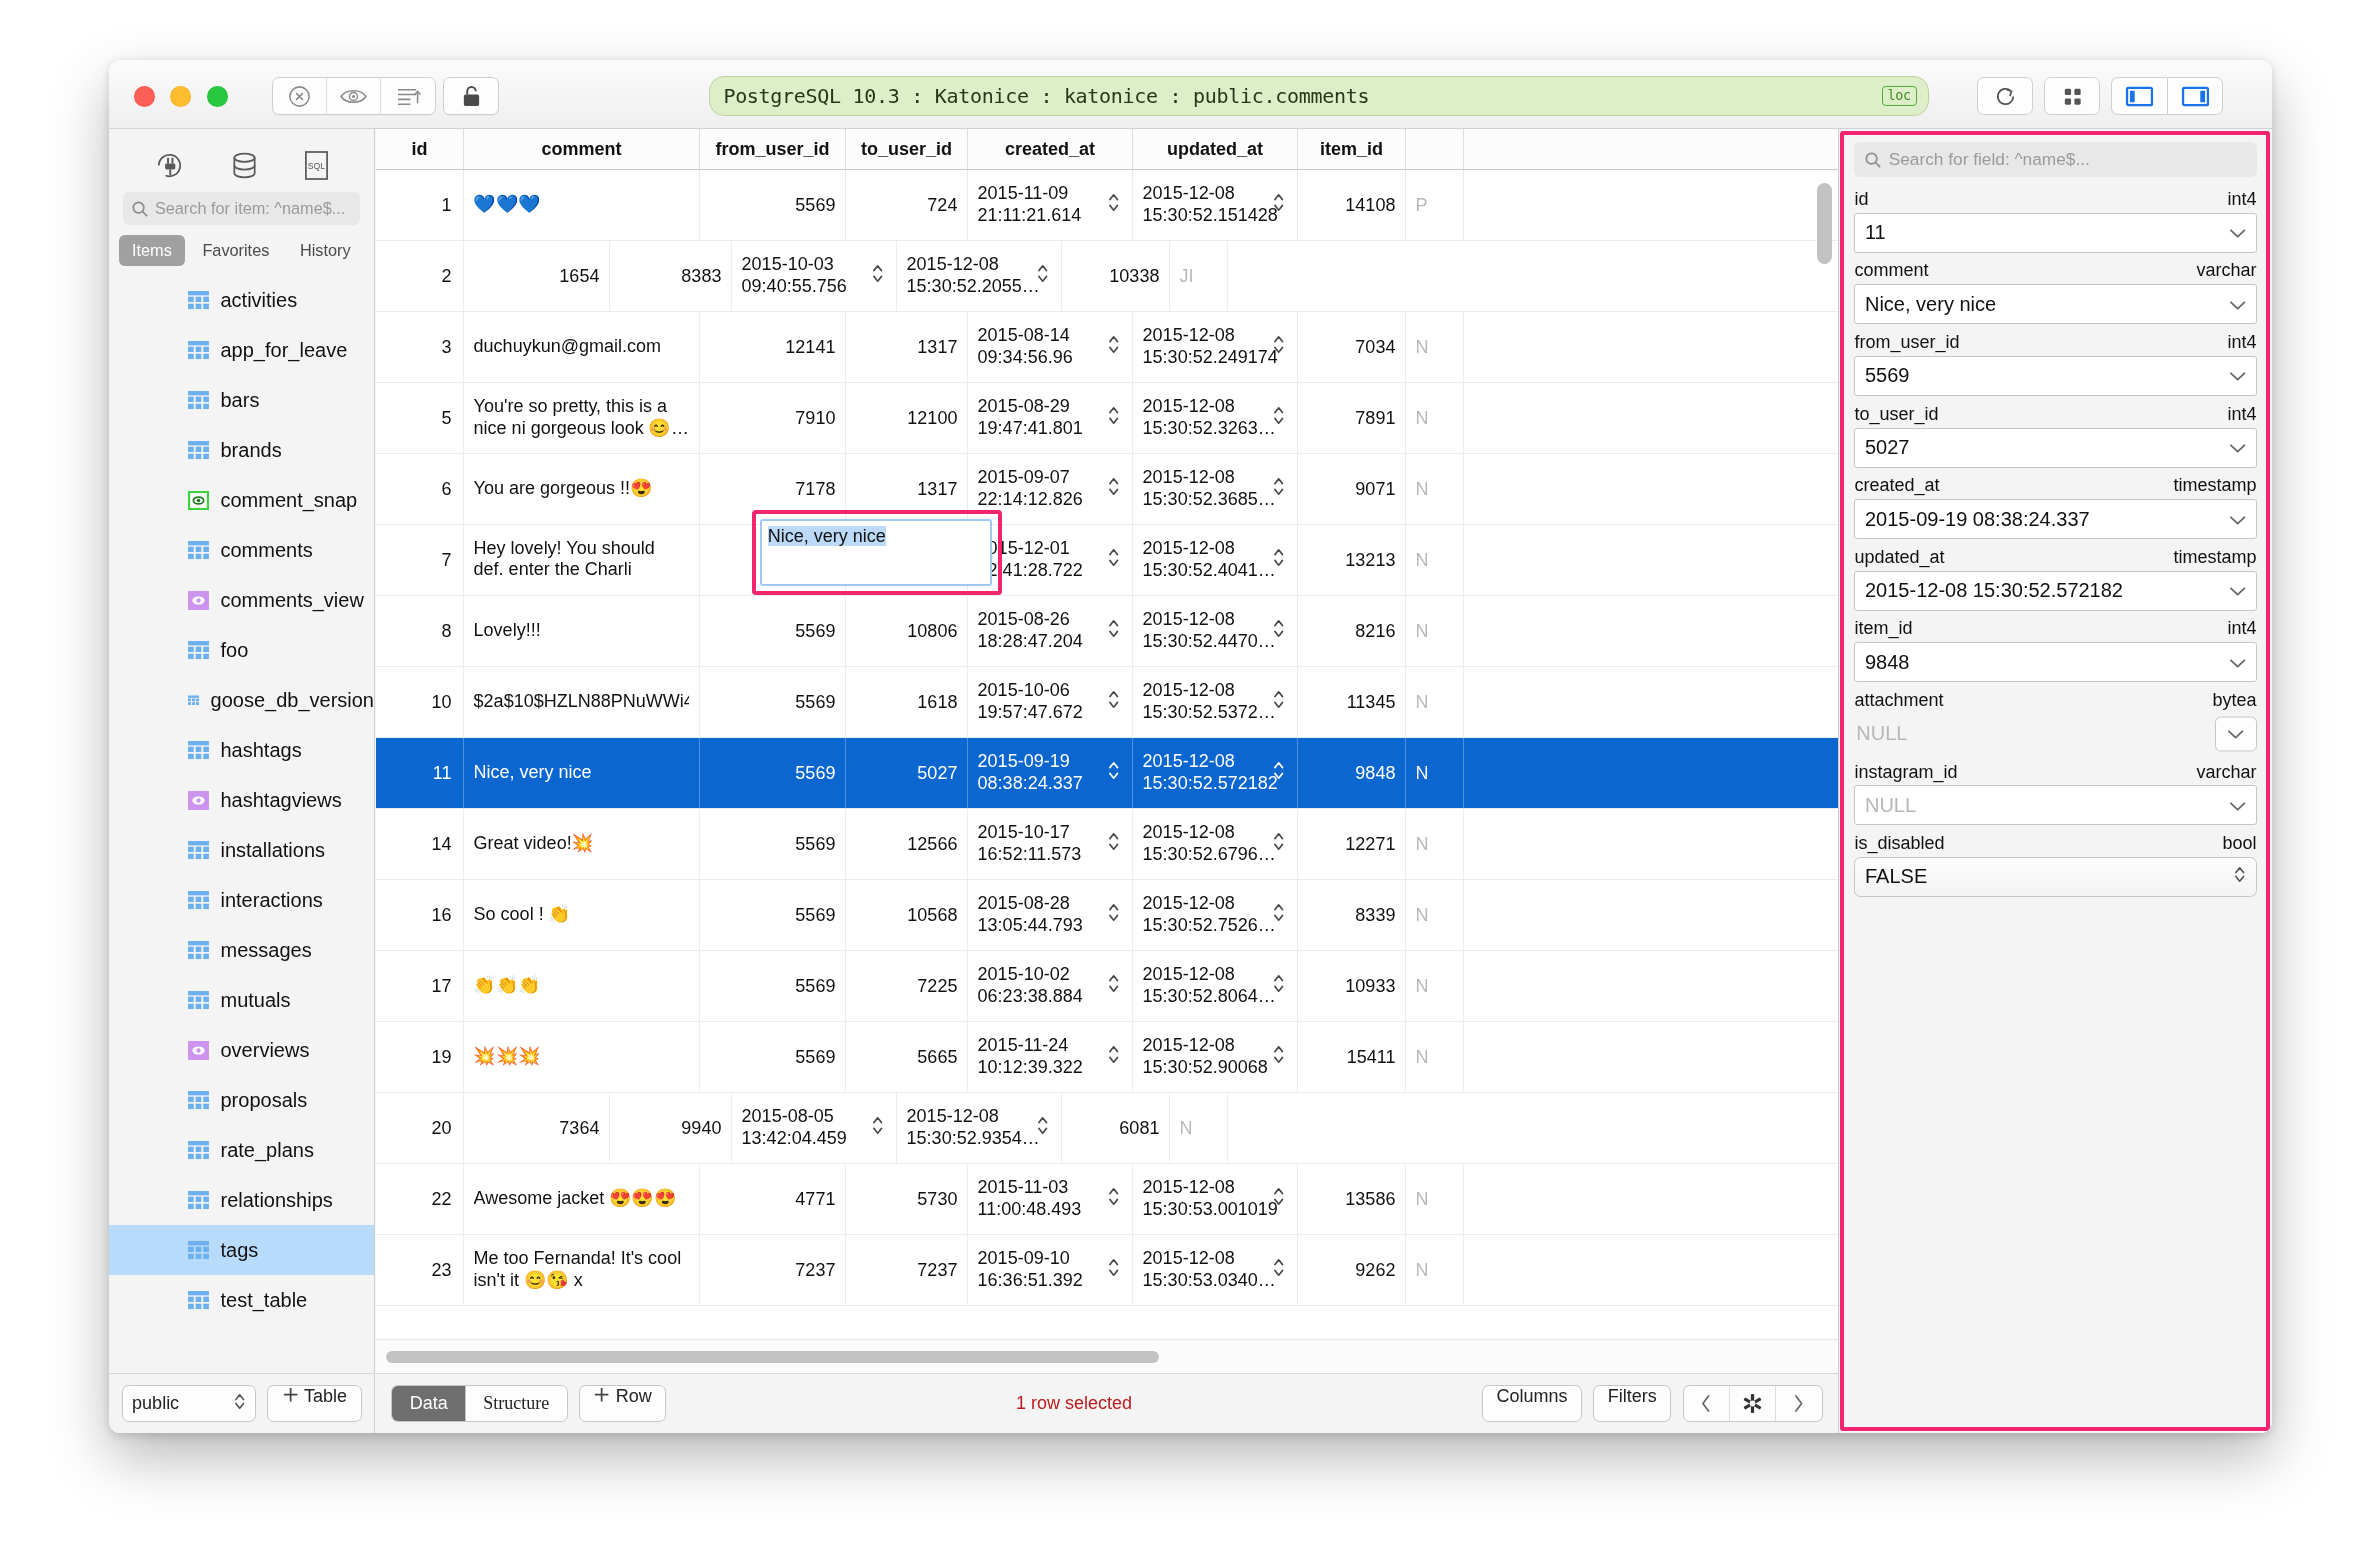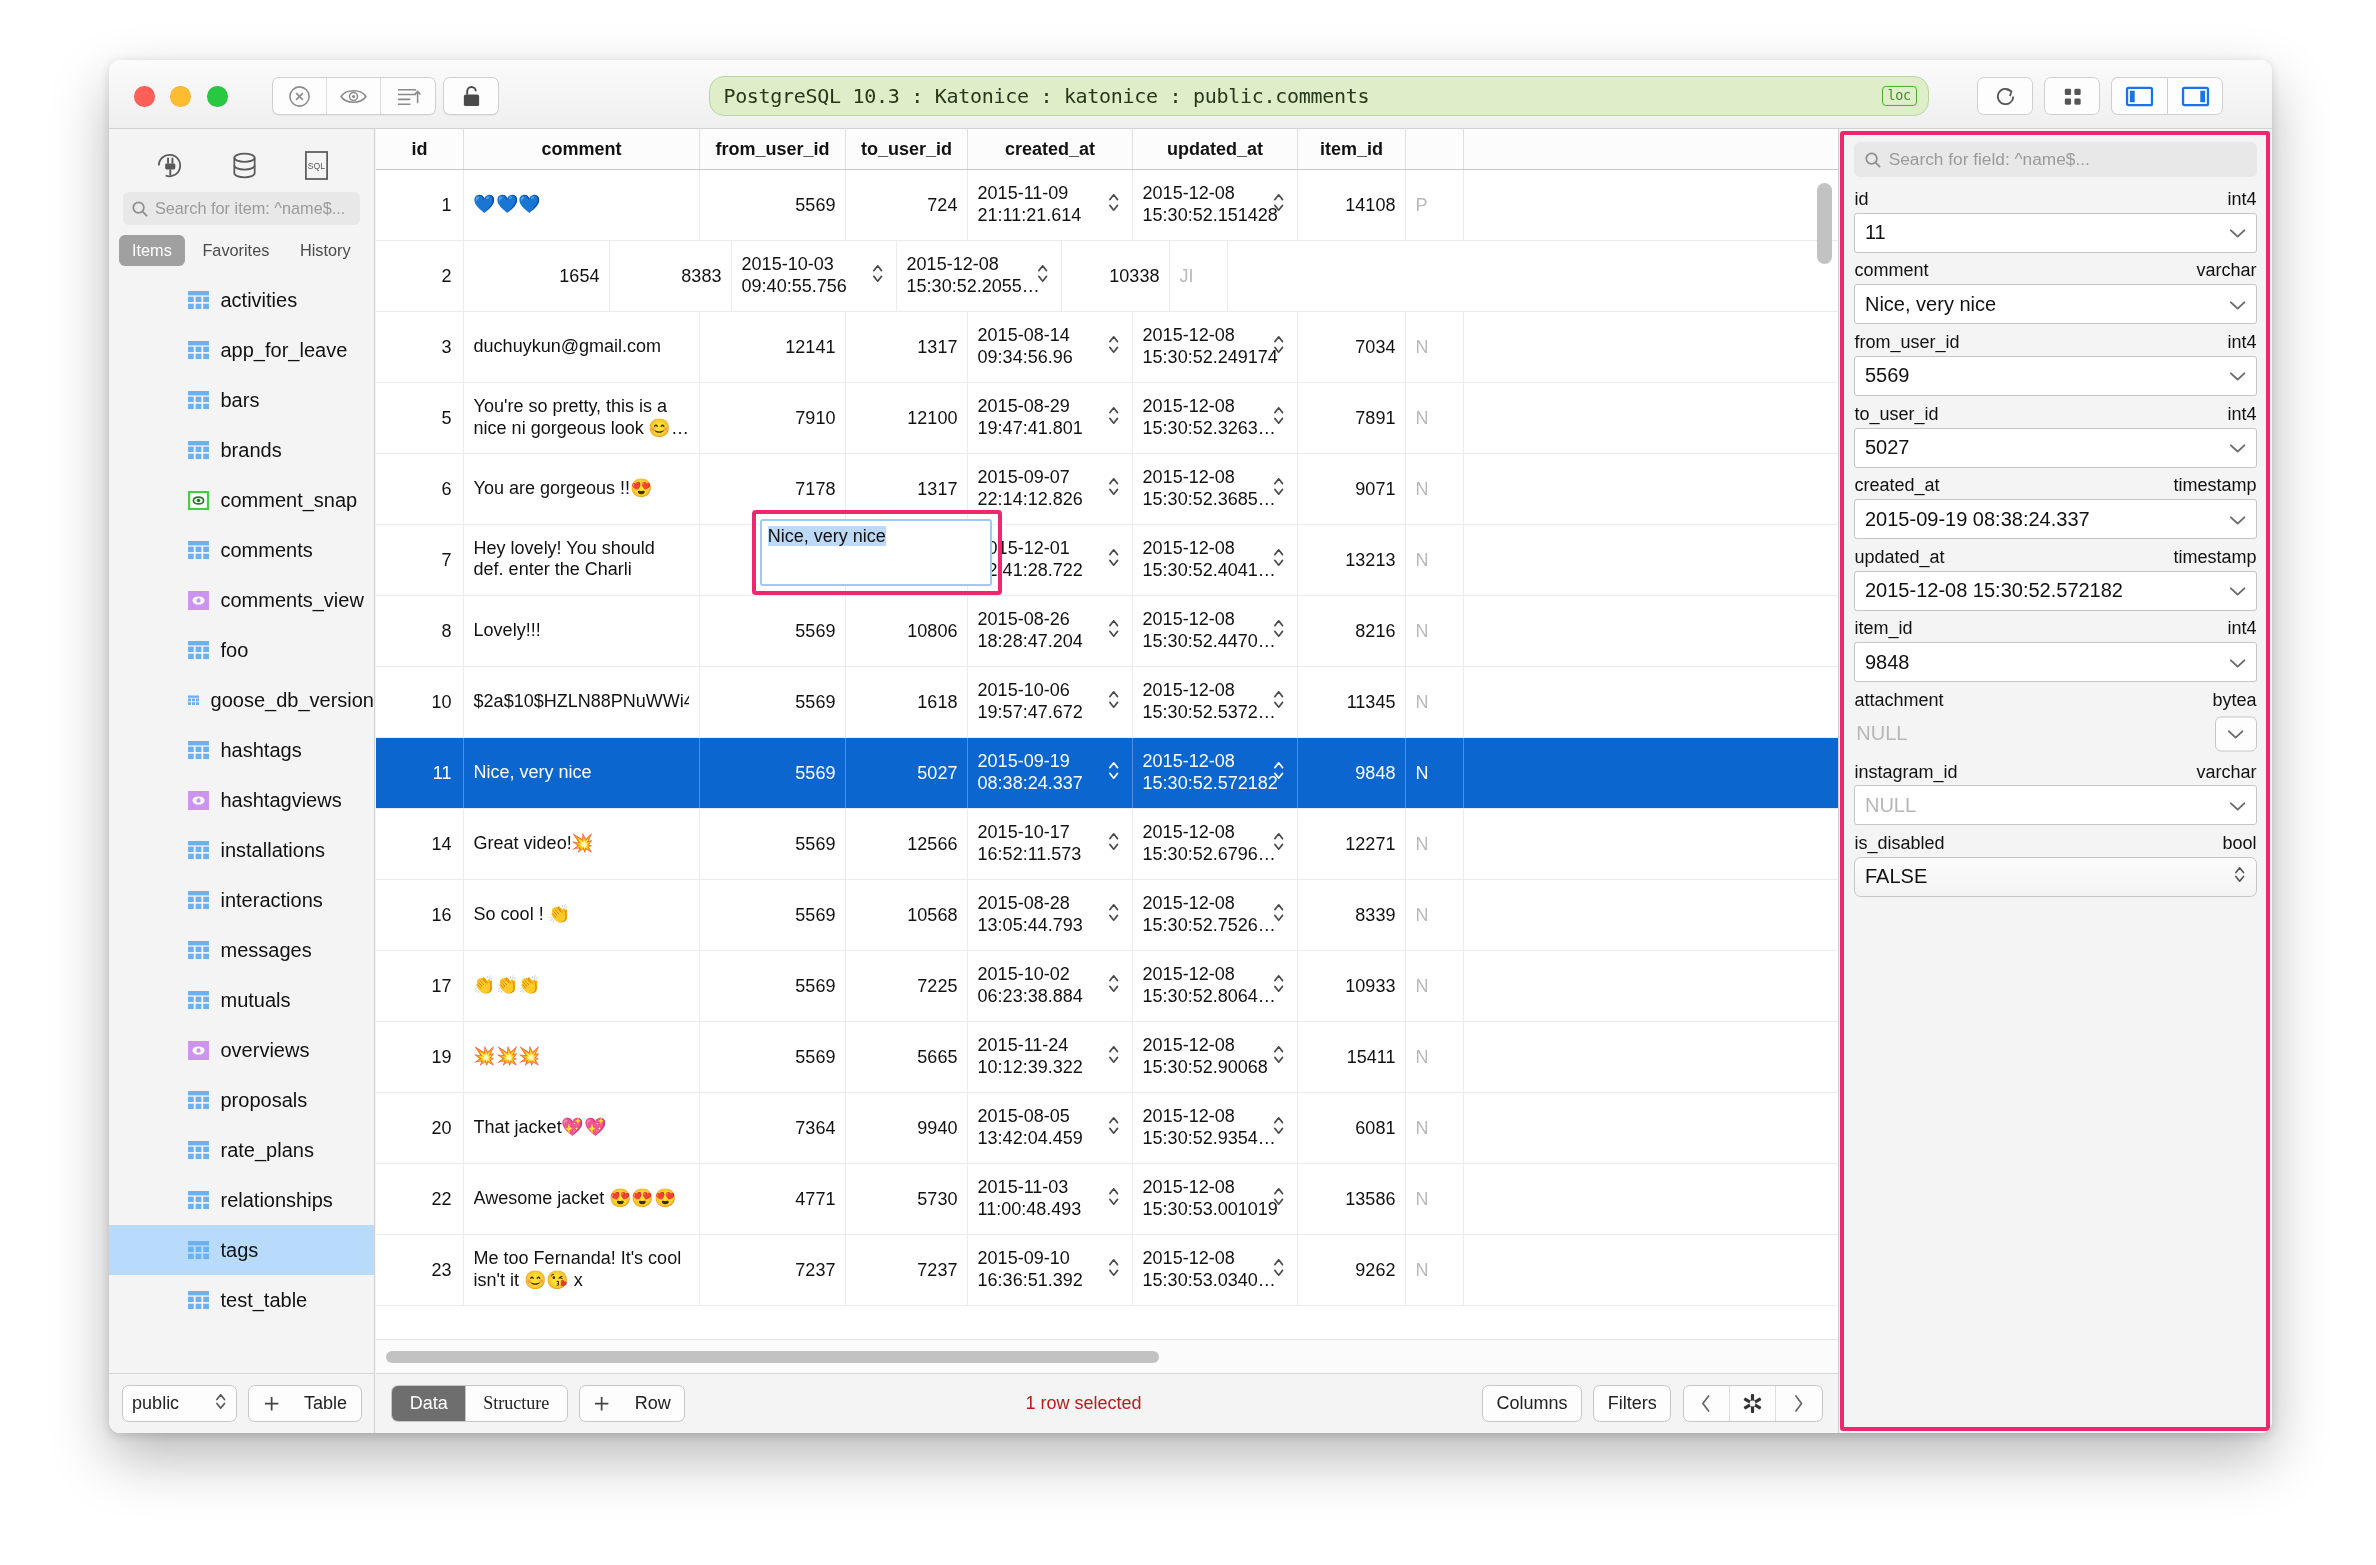--- a/index.html
+++ b/index.html
@@ -103,21 +103,21 @@
     position:absolute; left:0; bottom:0; width:100%; height:60px;
     border-top:1px solid #d6d6d6; background:#f4f4f4; display:flex; align-items:center; padding:0 12.5px; gap:11.5px;
   }
   #schema-select{
     width:173px;height:37px;background:#fdfdfd;border:1px solid #c6c6c6;border-radius:6.7px;
     display:flex;align-items:center;padding:0 9.6px; font-size:18px; color:#222; position:relative;
   }
   #schema-select .stepper{ position:absolute; right:8.6px; top:50%; transform:translateY(-50%); }
   .btn{
     height:37px;background:#fdfdfd;border:1px solid #c6c6c6;border-radius:6.7px;
-    display:flex;align-items:center;justify-content:center;gap:24px;padding:0 13.4px;
+    display:flex;align-items:flex-start;justify-content:center;gap:5px;padding:0 13.4px;
     font-size:18px;color:#222;
   }
 
   
   #grid-wrap{
     position:absolute; left:267px; top:69px; right:434px; bottom:60px;
     background:#fff; overflow:hidden;
   }
   #ghead{
     position:absolute;top:0;left:0;right:0;height:41px;
@@ -877,23 +877,20 @@
             <span class="tstamp"><span class="tl">2015-12-08</span><br><span class="tl">15:30:52.90068</span><span class="stepper2"><svg width="13.4" height="29" viewBox="0 0 14 30">
                   <path d="M3 12 L7 7 L11 12" fill="none" stroke="#4a4a4a" stroke-width="1.7" stroke-linejoin="round" stroke-linecap="round"></path>
                   <path d="M3 18 L7 23 L11 18" fill="none" stroke="#4a4a4a" stroke-width="1.7" stroke-linejoin="round" stroke-linecap="round"></path>
                 </svg></span></span>
           </div>
           <div class="gc num" style="flex:0 0 108px">15411</div>
           <div class="gc trunc" style="flex:0 0 58px">N</div>
         </div>
         <div class="grow">
           <div class="gc idc" style="flex:0 0 88px">20</div>
-          <div class="gc" style="flex:0 0 236px">
-            <span class="ctext">That jacket💖💖</span>
-          </div>
           <div class="gc num" style="flex:0 0 146px">7364</div>
           <div class="gc num" style="flex:0 0 122px">9940</div>
           <div class="gc" style="flex:0 0 165px">
             <span class="tstamp"><span class="tl">2015-08-05</span><br><span class="tl">13:42:04.459</span><span class="stepper2"><svg width="13.4" height="29" viewBox="0 0 14 30">
                   <path d="M3 12 L7 7 L11 12" fill="none" stroke="#4a4a4a" stroke-width="1.7" stroke-linejoin="round" stroke-linecap="round"></path>
                   <path d="M3 18 L7 23 L11 18" fill="none" stroke="#4a4a4a" stroke-width="1.7" stroke-linejoin="round" stroke-linecap="round"></path>
                 </svg></span></span>
           </div>
           <div class="gc" style="flex:0 0 165px">
             <span class="tstamp"><span class="tl">2015-12-08</span><br><span class="tl">15:30:52.9354…</span><span class="stepper2"><svg width="13.4" height="29" viewBox="0 0 14 30">

